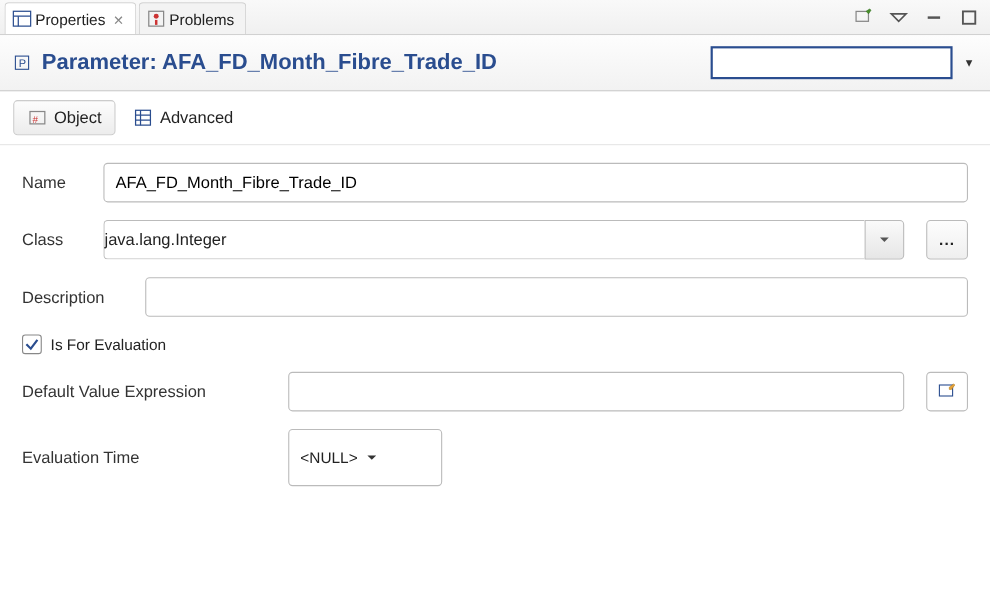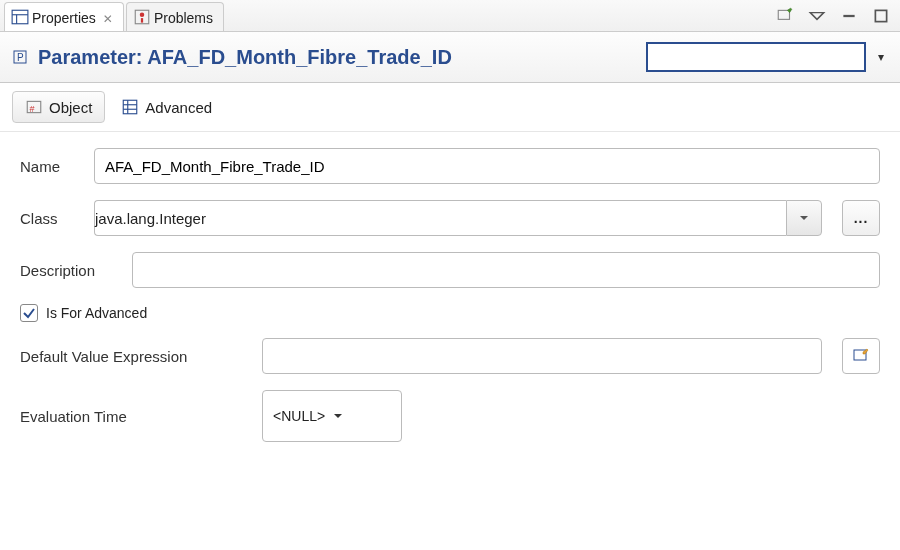--- a/index.html
+++ b/index.html
@@ -312,21 +312,21 @@
     <div class="label-col" style="width:100px">Description</div>
     <input class="field" type="text" value="" style="">
   </div>
 
   <div class="check-row">
     <div class="check">
       <svg viewBox="0 0 14 14">
           <path d="M2 7 L6 11 L12 3" fill="none" stroke="#2a4d8f" stroke-width="2"></path>
         </svg>
     </div>
-    <span>Is For Advanced</span>
+    <span>Is For Evaluation</span>
   </div>
 
   <div class="row">
     <div class="label-col">Default Value Expression</div>
     <input class="field" type="text" value="" style="">
     <div class="edit-icon-btn">
       <svg width="18" height="18" viewBox="0 0 18 18">
           <rect x="2" y="3" width="12" height="10" fill="none" stroke="#2a4d8f"></rect>
           <path d="M11 5 l4 -3 l1 1 l-3 4 l-2 0 z" fill="#e6a23c" stroke="#b37700" stroke-width="0.5"></path>
         </svg>

